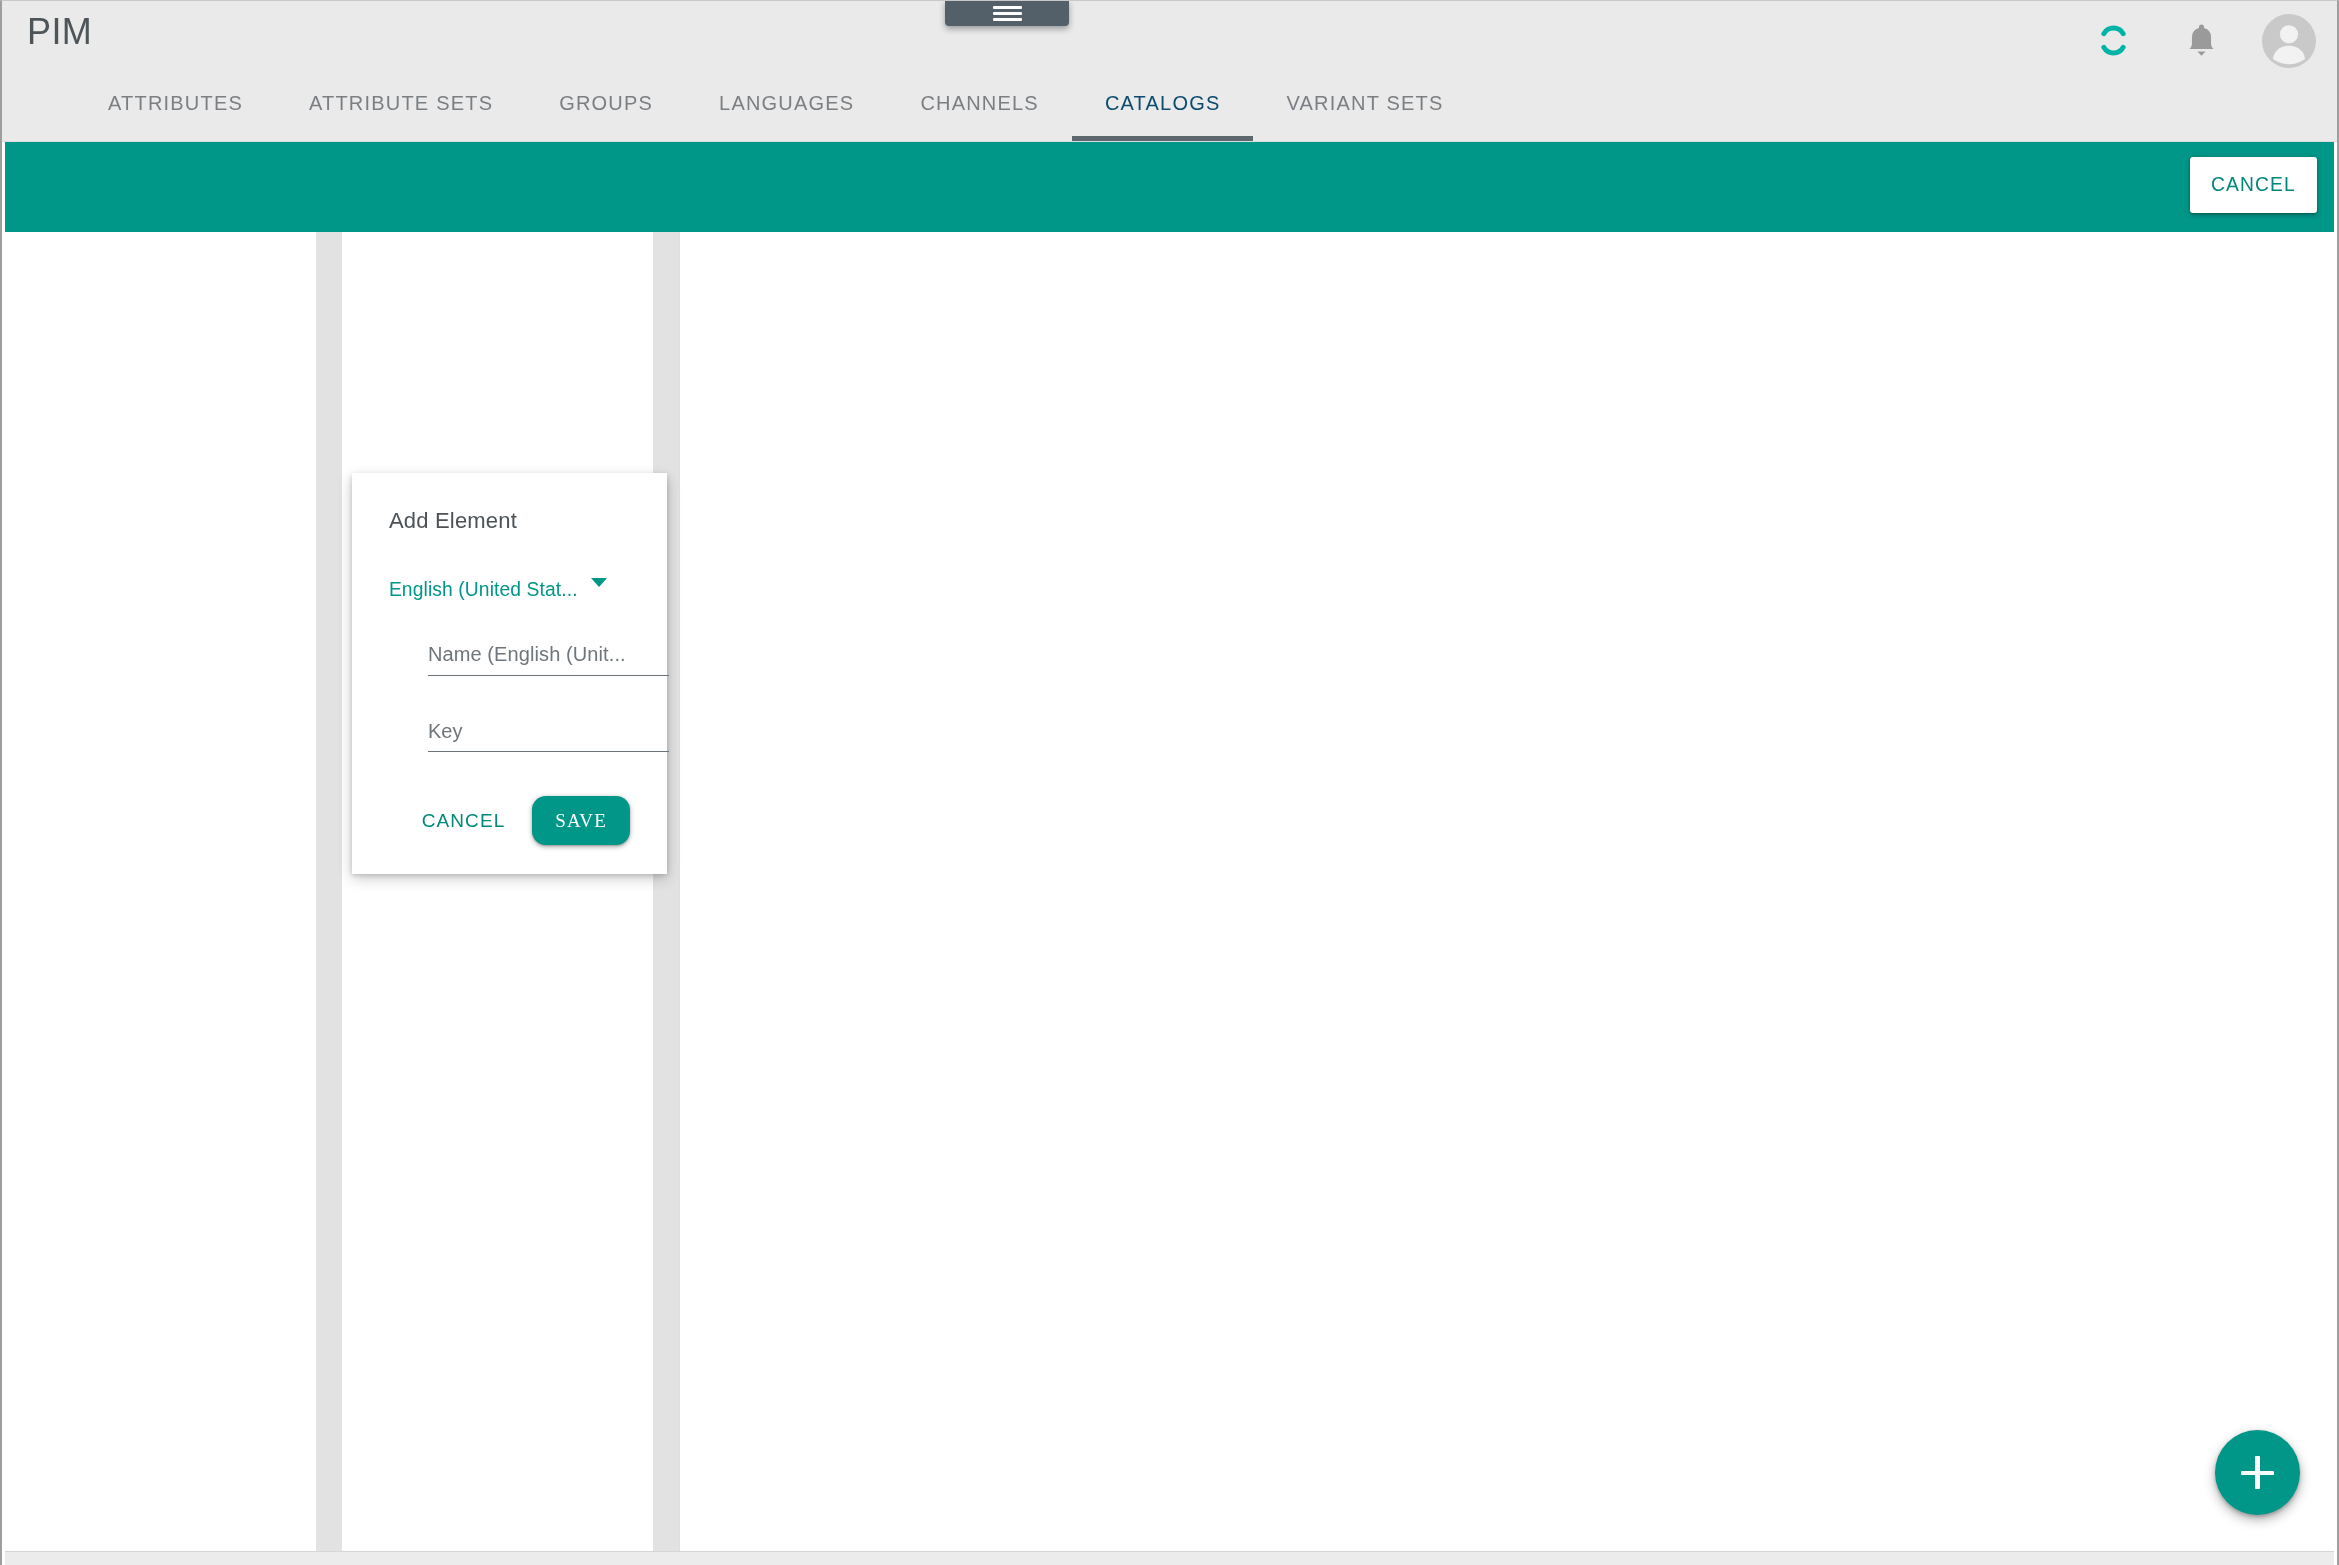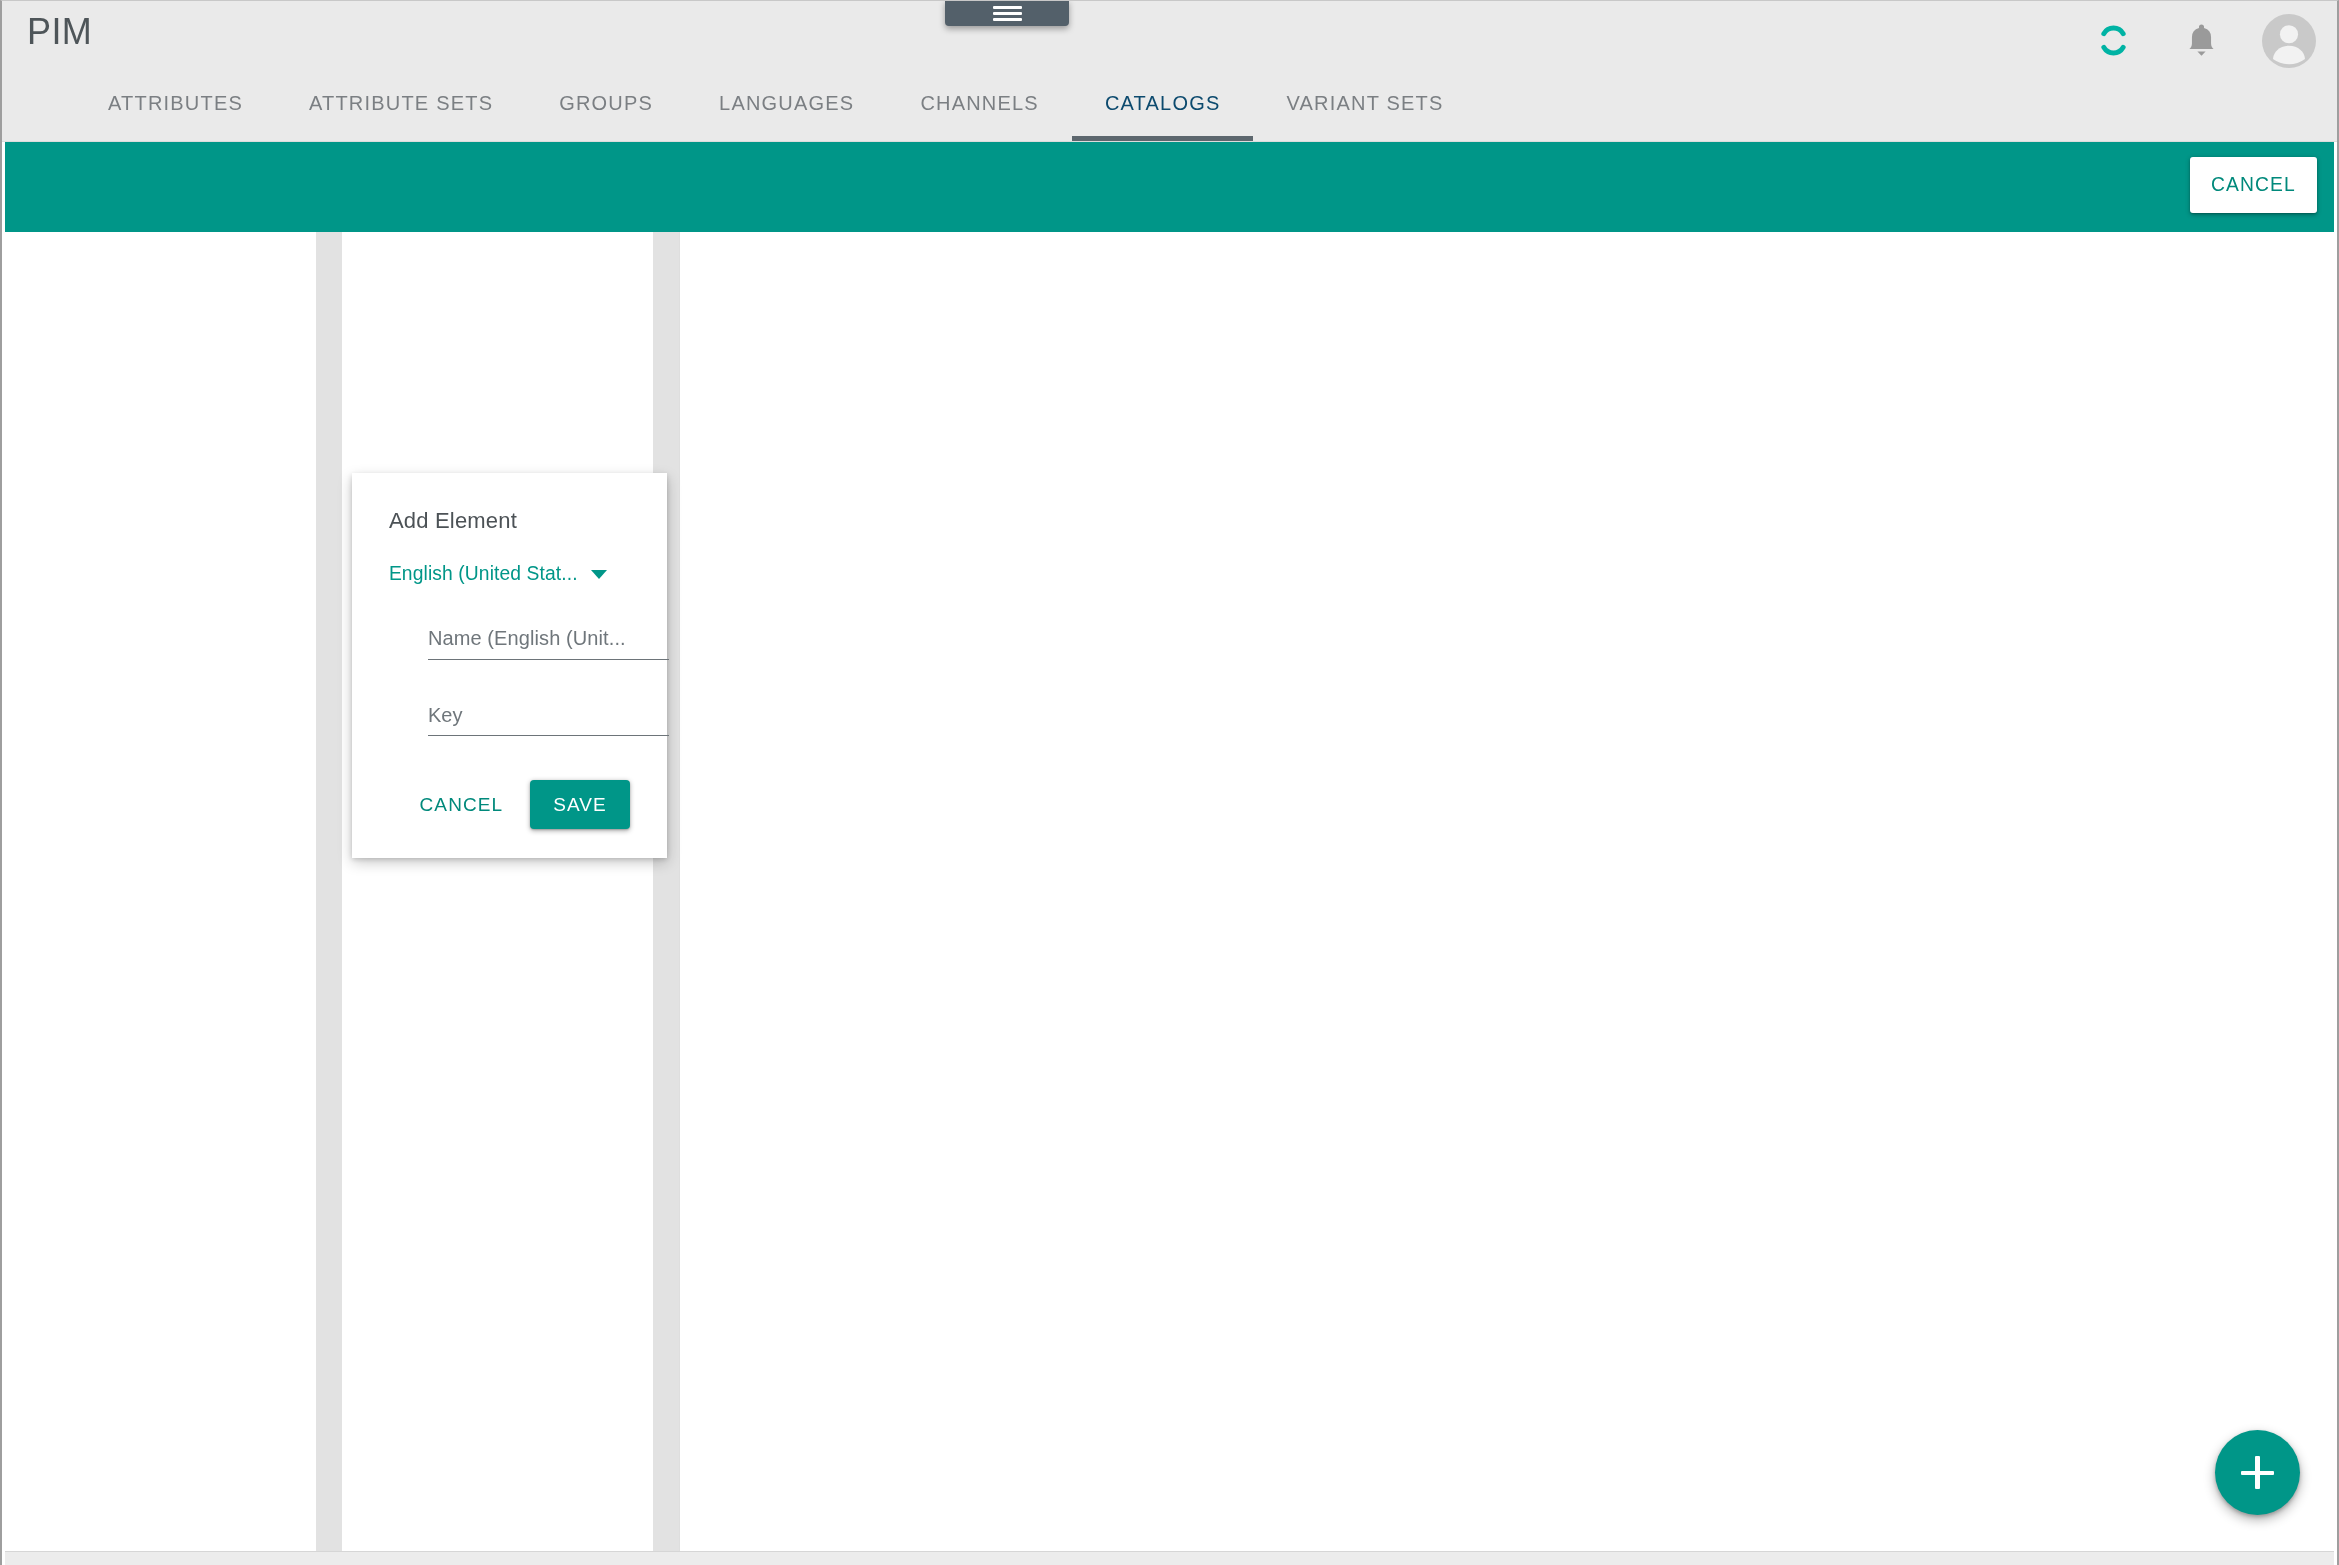--- a/index.html
+++ b/index.html
@@ -255,20 +255,21 @@
     color: #009688;
     font-size: 19.3px;
     letter-spacing: 0.1px;
     margin-bottom: 42px;
     cursor: pointer;
     width: 100%;
   }
   #language-select .sel-value {
     white-space: nowrap;
     overflow: hidden;
+    margin-top: 16px;
   }
   .caret-down {
     margin-left: 13.5px;
     width: 0; height: 0;
     border-left: 8.7px solid transparent;
     border-right: 8.7px solid transparent;
     border-top: 9.7px solid #009688;
     flex: none;
   }
   .field {
@@ -307,25 +308,25 @@
     font-family: "Liberation Sans", sans-serif;
     font-size: 19px;
     letter-spacing: 1.1px;
     padding: 13.5px 15.4px;
     cursor: pointer;
   }
   #dialog-save-button {
     border: none;
     background: #009688;
     color: #ffffff;
-    font-family: Liberation Sans, sans-serif;
+    font-family: Liberation Serif, serif;
     font-size: 19px;
     letter-spacing: 1.1px;
     padding: 13.5px 23px;
-    border-radius: 4px;
+    border-radius: 14px;
     box-shadow: 0 1.9px 4.8px rgba(0,0,0,0.3), 0 1px 1.9px rgba(0,0,0,0.2);
     cursor: pointer;
   }
 
   
   #add-fab {
     position: absolute;
     right: 34px;
     bottom: 37px;
     width: 85px;

